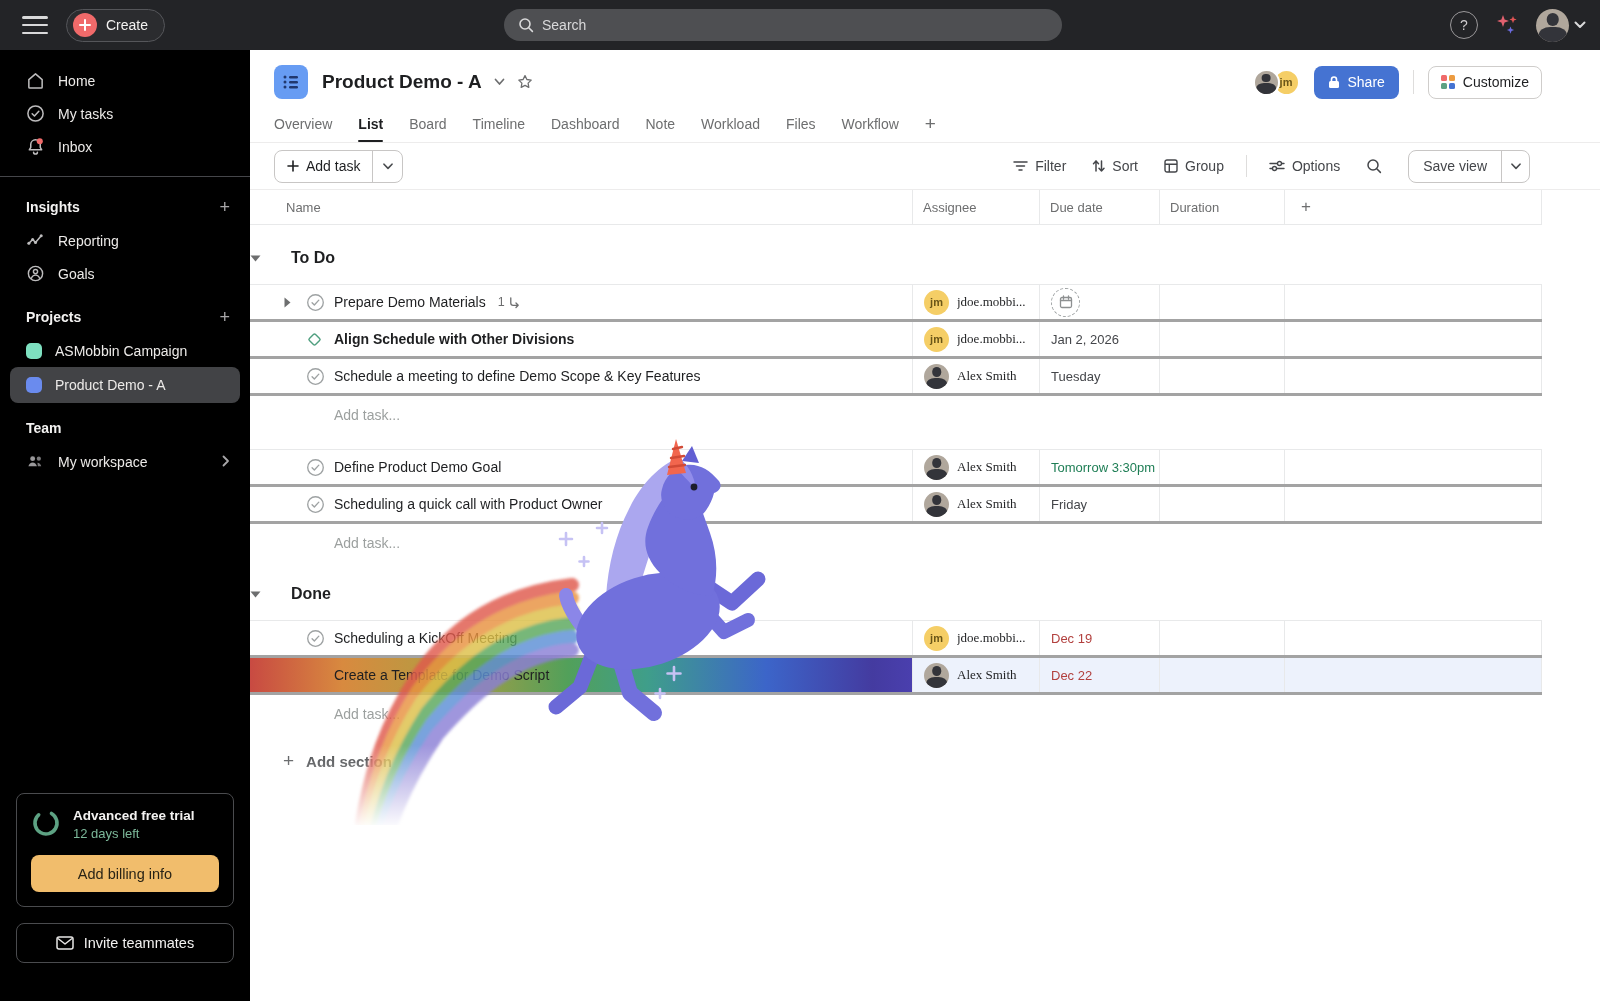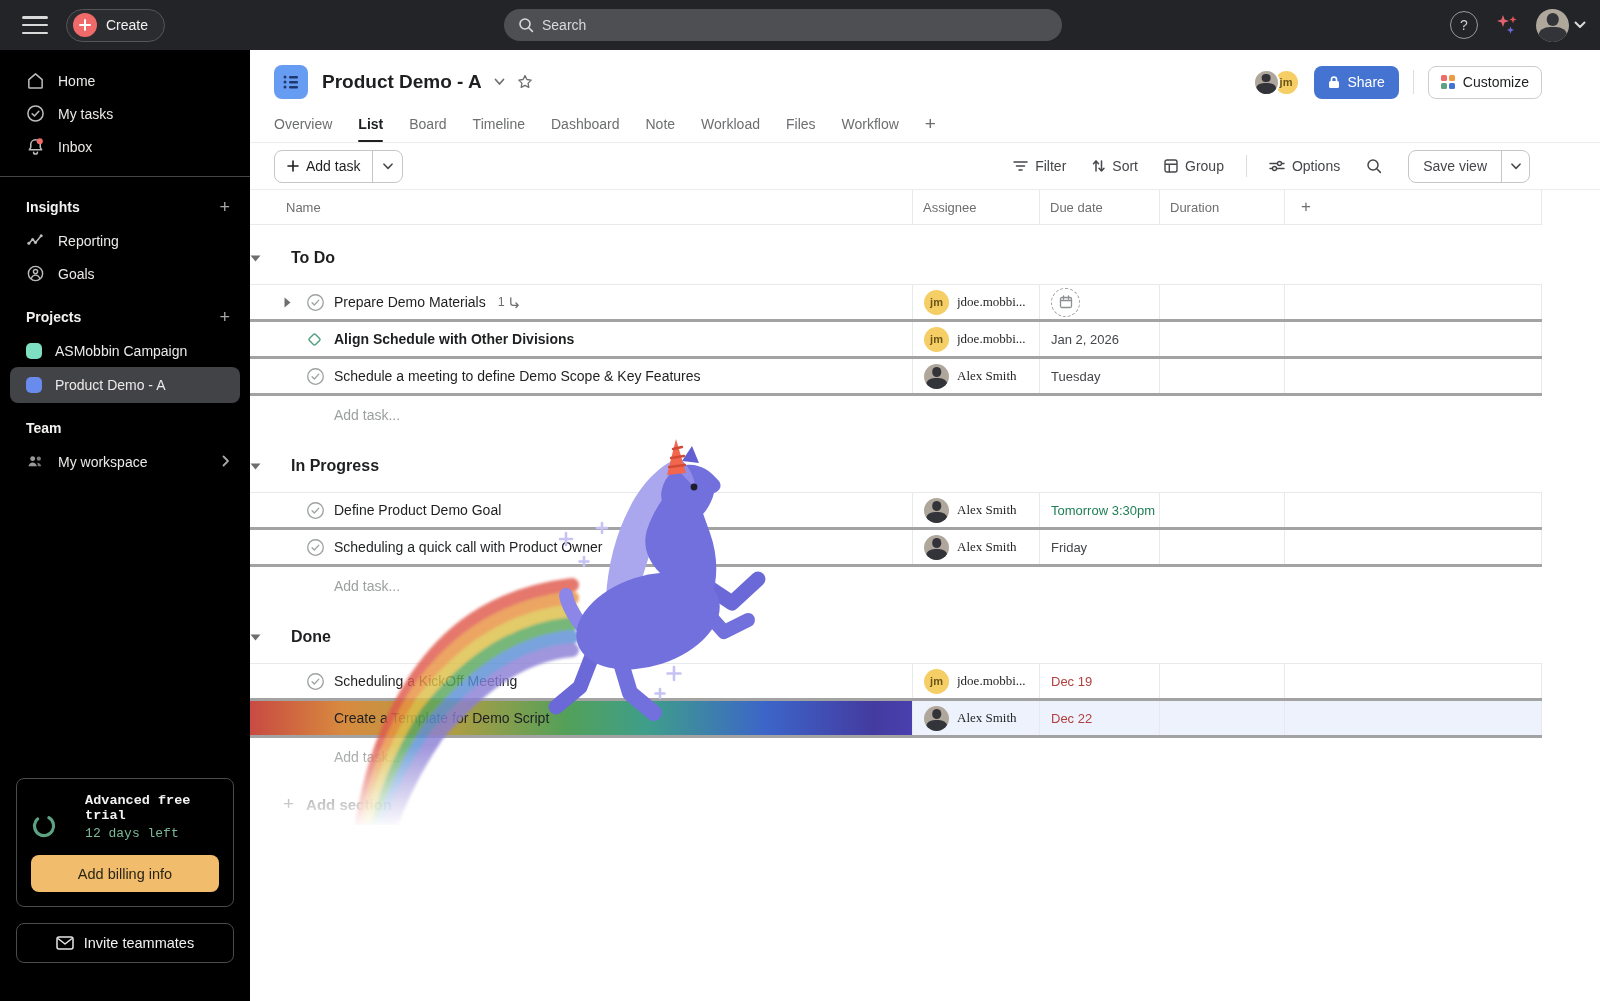--- a/index.html
+++ b/index.html
@@ -28,21 +28,21 @@
   .side-item svg { flex:none; }
   .side-divider { height:1px; background:#45464a; margin:13px 0; }
   .side-head { height:34px; display:flex; align-items:center; padding:0 20px 0 26px; font-weight:700; color:#f3f2f1;gap:32px; }
   .side-head .grow { flex:1; }
   .plus-ico { color:#a8a7a9; font-size:18px; font-weight:400; cursor:pointer; line-height:1; }
   .proj-swatch { width:16px; height:16px; border-radius:5px; flex:none; }
   .side-item.sel { background:#424346; border-radius:8px; margin:0 10px; padding-left:16px; }
   .chev-right { margin-left:auto; margin-right:20px; color:#a8a7a9; }
   .side-bottom { position:absolute; left:16px; right:16px; bottom:38px; }
   .trial-card { border:1px solid #4a4b4e; border-radius:8px; padding:14px 14px 14px 14px; margin-bottom:16px; }
-  .trial-top { display:flex; align-items:flex-end; gap:28px; margin-bottom:14px;font-family:Liberation Mono, monospace; }
+  .trial-top { display:flex; align-items:flex-start; gap:12px; margin-bottom:14px; }
   .trial-title { font-size:13.5px; font-weight:700; color:#f3f2f1; }
   .trial-days { font-size:13px; color:#7cb89a; margin-top:3px; }
   .billing-btn { width:100%; height:37px; background:#f1bd6c; color:#2a2416; border:none; border-radius:8px; font-size:14.5px; cursor:pointer; font-family:inherit; }
   .invite-btn { width:100%; height:40px; background:transparent; border:1px solid #4a4b4e; border-radius:8px; color:#f3f2f1; font-size:14.5px; display:flex; align-items:center; justify-content:center; gap:10px; cursor:pointer; font-family:inherit; }
 
   
   .main { position:absolute; left:250px; top:50px; width:1350px; height:951px; background:#fff; }
   .proj-header { height:56px; display:flex; align-items:center; padding:8px 58px 0 24px; }
   .proj-icon { width:34px; height:34px; border-radius:8px; background:#679cf3; display:flex; align-items:center; justify-content:center; flex:none; cursor:pointer; }
   .proj-title { font-size:19px; font-weight:700; margin-left:14px; }
@@ -507,28 +507,20 @@
             <div class="cell cell-name">
                 <span class="caret-slot"></span>
                 <span class="check-slot"></span>
                 <span class="addtask-label">Add task...</span>
               </div>
           </div>
         </div>
       </section>
 
       <section class="tsec">
-        <div class="sec-head">
-          <span class="sec-caret">
-              <svg width="11" height="7" viewBox="0 0 11 7">
-                <path d="M0.5 0.5h10L5.5 6.5z" fill="#6d6e6f"></path>
-              </svg>
-            </span>
-          <span>In Progress</span>
-        </div>
         <div class="rows">
           <div class="trow">
             <div class="cell cell-name">
               <span class="caret-slot"></span>
               <span class="check-slot">
                   <svg width="19" height="19" viewBox="0 0 20 20">
                     <circle cx="10" cy="10" r="8.2" fill="none" stroke="#9ea2a3" stroke-width="1.4"></circle>
                     <path d="M6.4 10.3l2.4 2.4 4.7-5.2" fill="none" stroke="#9ea2a3" stroke-width="1.4" stroke-linecap="round" stroke-linejoin="round"></path>
                   </svg>
                 </span>

